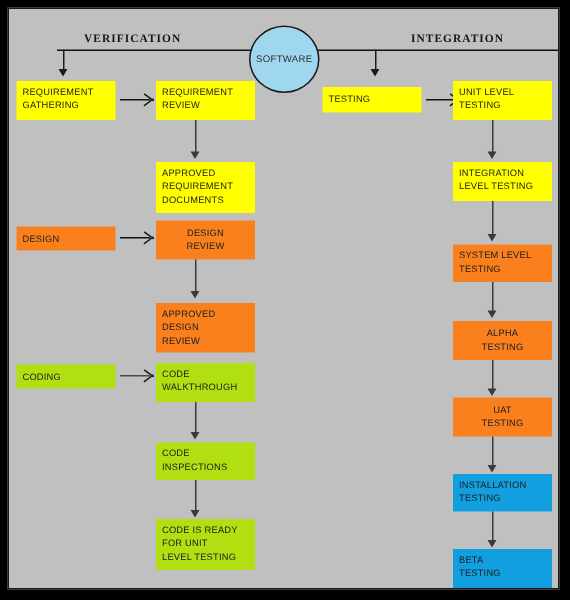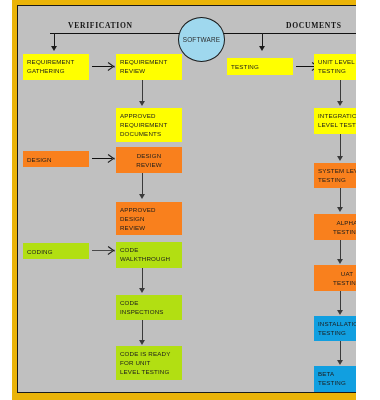--- a/index.html
+++ b/index.html
@@ -2,26 +2,25 @@
 <html><head>
 <meta charset="utf-8">
 <style>
   html, body {
     margin: 0;
     padding: 0;
     background: #ffffff;
   }
   #stage {
     position: relative;
-    width: 344px;
+    width: 380px;
     height: 400px;
-    background: #eab308;
+    background: #000000;
     overflow: hidden;
     font-family: "Liberation Sans", sans-serif;
-    margin-left: 12px;
   }
   #canvas {
     position: absolute;
     left: 5px;
     top: 5px;
     width: 368px;
     height: 388px;
     background: #c0c0c0;
     border: 1px solid #1a1a1a;
     box-sizing: border-box;
@@ -129,21 +128,21 @@
 </head>
 <body>
 
 <div id="stage">
   <div id="canvas">
 
     <div class="hline" style="left:32px; top:27px; width:130px;"></div>
     <div class="hline" style="left:200px; top:27px; width:168px;"></div>
 
     <div class="hdr-label" style="left:50px; top:15px;">VERIFICATION</div>
-    <div class="hdr-label" style="left:268px; top:15px;">DOCUMENTS</div>
+    <div class="hdr-label" style="left:268px; top:15px;">INTEGRATION</div>
 
     <div class="vline dark" style="left:36px; top:27px; height:14px;"></div>
     <div class="arrow-down dark" style="left:33px; top:40px;"></div>
 
     <div class="vline dark" style="left:244px; top:27px; height:14px;"></div>
     <div class="arrow-down dark" style="left:241px; top:40px;"></div>
 
     <div id="software-bubble">
       <span>SOFTWARE</span>
     </div>

